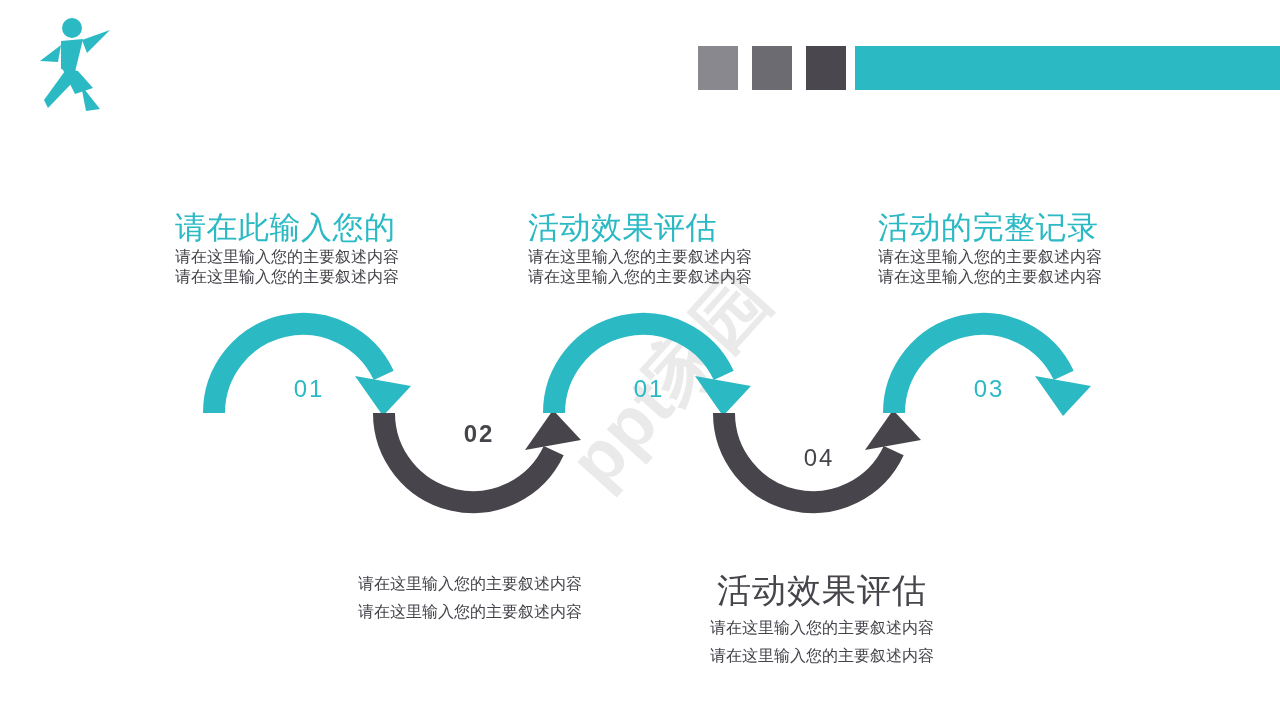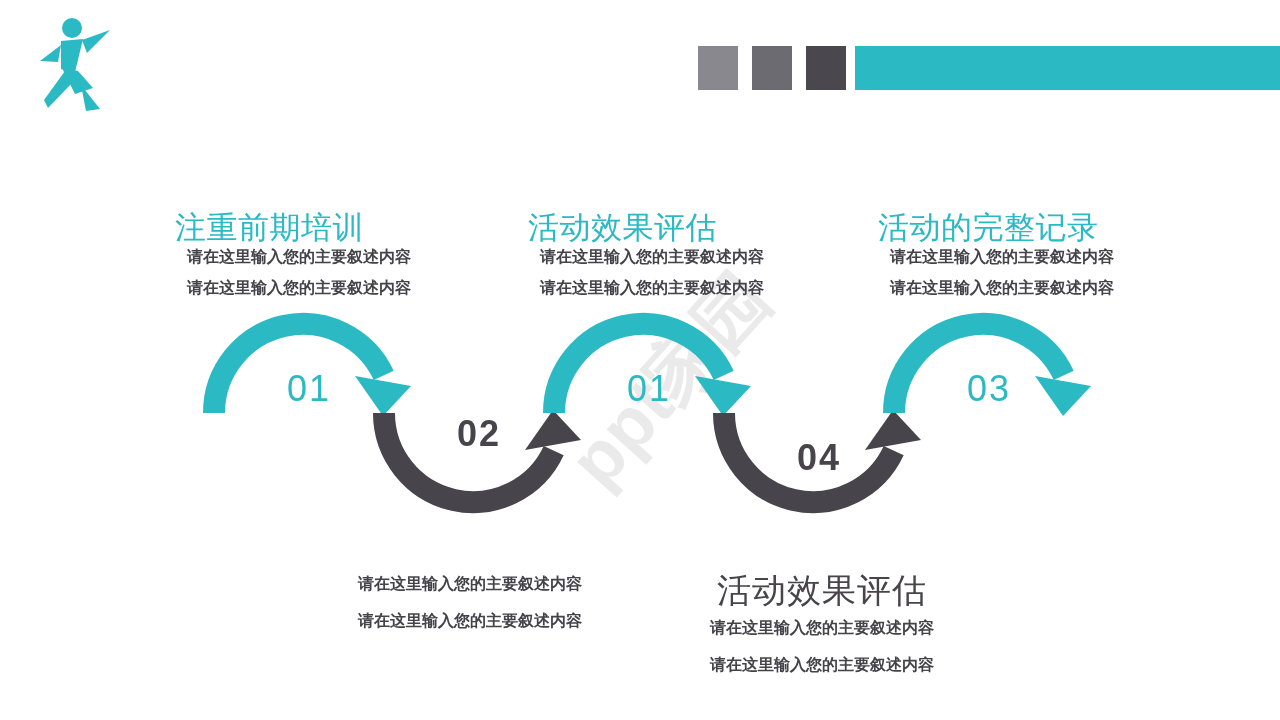--- a/index.html
+++ b/index.html
@@ -24,48 +24,48 @@
   .watermark{
     position:absolute;left:520px;top:250px;width:300px;height:260px;
     display:flex;align-items:center;justify-content:center;
     transform:rotate(-48deg);
     font-size:72px;font-weight:bold;color:rgba(158,158,164,0.22);
     pointer-events:none;white-space:nowrap;
   }
   
   .txt{position:absolute;white-space:nowrap;}
   .txt h3{margin:0;font-weight:400;}
-  .txt p{margin:12px;color:var(--body);font-size:16px;line-height:19px;font-weight:bold;}
+  .txt p{margin:0;color:var(--body);font-size:16px;line-height:19px;}
   .txt.top{top:210px;text-align:left;}
   .txt.top h3{font-size:31px;line-height:36px;color:var(--teal);letter-spacing:0.5px;}
   .txt.top p{margin-top:1px;}
   .txt.bottom{top:568px;text-align:center;width:320px;}
   .txt.bottom h3{font-size:34px;line-height:44px;color:var(--dark);letter-spacing:1px;}
   .txt.bottom p{line-height:25px;margin-top:3px;}
   .col1{left:175px;}
   .col2{left:528px;}
   .col3{left:878px;}
   .colb1{left:310px;}
   .colb2{left:662px;}
   
   .diagram{position:absolute;left:160px;top:290px;width:960px;height:240px;overflow:visible;}
   .curve-teal{fill:none;stroke:var(--teal);stroke-width:22;}
   .curve-dark{fill:none;stroke:var(--dark);stroke-width:22;}
   .head-teal{fill:var(--teal);}
   .head-dark{fill:var(--dark);}
   .num{
     position:absolute;width:120px;text-align:center;
-    font-size:36px;line-height:48px;font-weight:400;letter-spacing:2px;
+    font-size:24px;line-height:48px;font-weight:400;letter-spacing:2px;
   }
   .num-teal{color:var(--teal);}
   .num-dark{color:var(--dark);}
   .n1{left:249px;top:365px;}
   .n2{left:419px;top:410px;font-weight:bold;}
   .n3{left:589px;top:365px;}
-  .n4{left:759px;top:434px;font-weight:bold;}
+  .n4{left:759px;top:434px;}
   .n5{left:929px;top:365px;}
 </style>
 </head>
 <body>
 
 <div class="slide" style="--teal: #2bb9c4; --dark: #47454b; --title: #3f3d42; --body: #45434a;">
 
   <svg class="logo" viewBox="0 0 100 100" aria-hidden="true">
     <circle class="shape" cx="47" cy="13" r="10"></circle>
     <polygon class="shape" points="36,26 58,24 50,57 36,54"></polygon>
@@ -78,21 +78,21 @@
 
 
   <div class="sq sq1" style="background: rgb(138, 136, 143);"></div>
   <div class="sq sq2" style="background: rgb(109, 107, 114);"></div>
   <div class="sq sq3" style="background: rgb(74, 72, 78);"></div>
   <div class="accent-bar" style="background: rgb(43, 185, 196);"></div>
 
   <div class="watermark">ppt家园</div>
 
   <div class="txt top col1">
-    <h3>注重前期培训</h3>
+    <h3>请在此输入您的</h3>
     <p>请在这里输入您的主要叙述内容</p>
     <p>请在这里输入您的主要叙述内容</p>
   </div>
   <div class="txt top col2">
     <h3>活动效果评估</h3>
     <p>请在这里输入您的主要叙述内容</p>
     <p>请在这里输入您的主要叙述内容</p>
   </div>
   <div class="txt top col3">
     <h3>活动的完整记录</h3>

